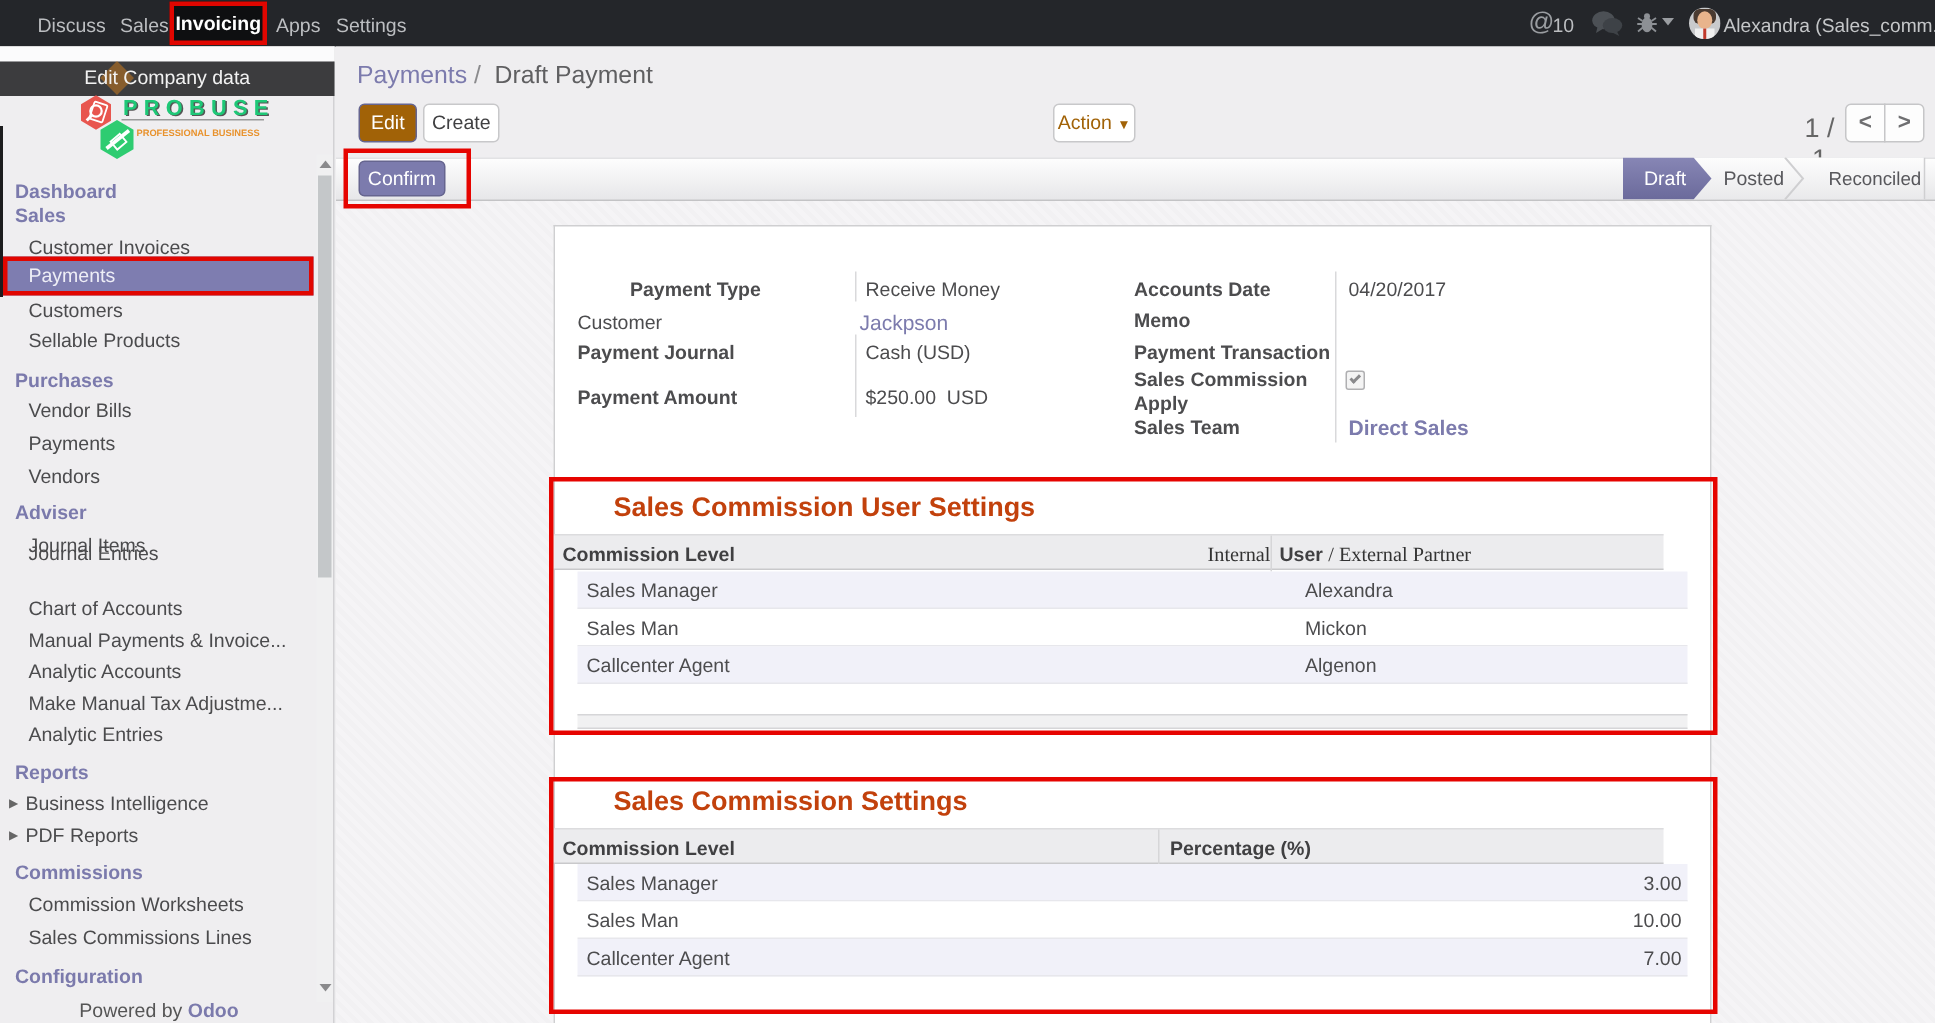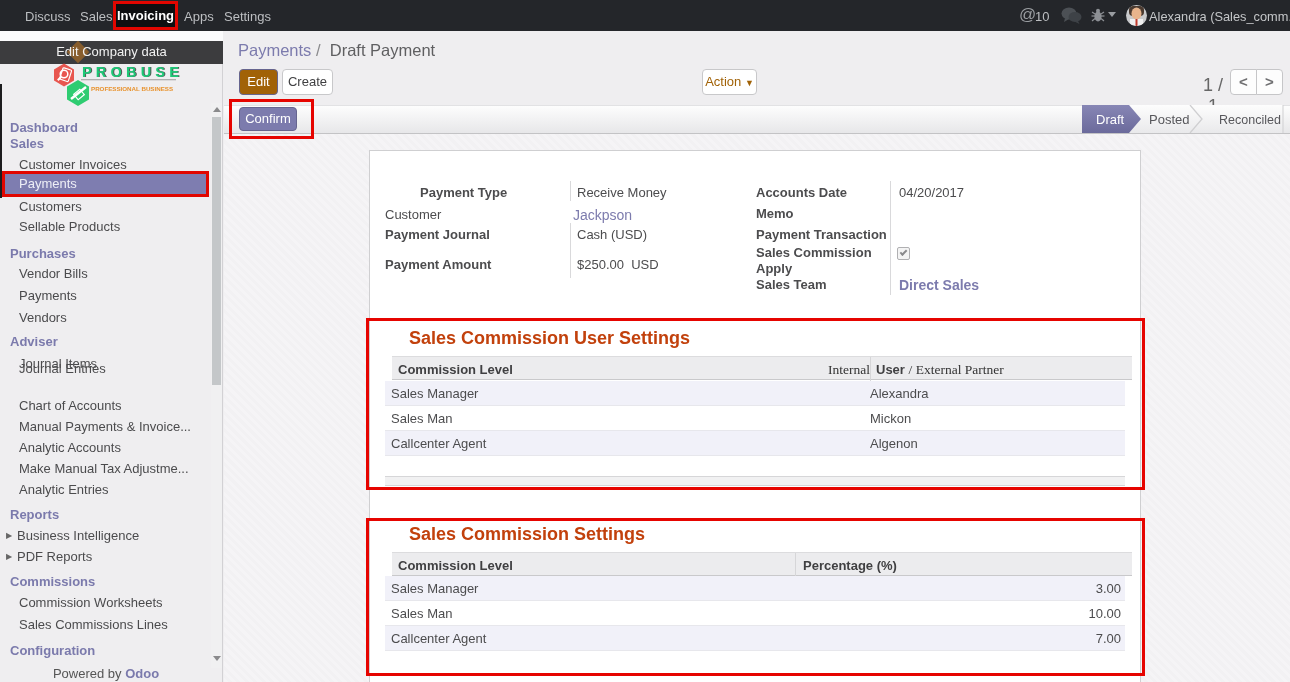--- a/index.html
+++ b/index.html
@@ -39,21 +39,21 @@
 #content { left:224px; top:134px; width:1066px; height:548px; background:repeating-linear-gradient(45deg, #f5f4f6 0 3px, #f2f1f3 3px 6px); }
 #sheet { left:369px; top:150px; width:772px; height:540px; background:#fff; border:1px solid #cfcfd1; border-bottom:none; }
 .flabel { position:absolute; font-size:13px; font-weight:bold; color:#4c4c4e; }
 .flabel-n { position:absolute; font-size:13px; color:#4c4c4e; }
 .fval { position:absolute; font-size:13px; color:#4c4c4e; }
 .flink { position:absolute; font-size:14px; color:#7c7bad; }
 .vsep { position:absolute; width:1px; background:#d9d9db; }
 #chk { left:897px; top:247px; width:13px; height:13px; background:#f4f4f4; border:1px solid #b0b0b2; border-radius:2px; }
 #chk span { position:absolute; left:2px; top:2px; width:7px; height:4px; border-left:2px solid #8a8a8c; border-bottom:2px solid #8a8a8c; transform:rotate(-45deg); }
 .sect-title { position:absolute; left:385px; font-size:18px; font-weight:bold; color:#c2410c;margin-left:24px; }
-.th-row { position:absolute; left:392px; width:740px; height:24px; background:#ececee; border-top:1px solid #dcdcde; border-bottom:1px solid #c9c9cb;padding-left:42px; }
+.th-row { position:absolute; left:369px; width:740px; height:24px; background:#ececee; border-top:1px solid #dcdcde; border-bottom:1px solid #c9c9cb;padding-left:42px; }
 .t-row { position:absolute; left:385px; width:740px; height:25px; border-bottom:1px solid #e7e7ec; font-size:13px; color:#4c4c4e; }
 .lav { background:#f1f1f9; }
 .wht { background:#ffffff; }
 .cell1 { position:absolute; left:6px; top:5px; }
 .th-txt { position:absolute; top:5px; font-size:13px; font-weight:bold; color:#404042; }
 .colsep { position:absolute; top:0; width:1px; height:24px; background:#d6d6d8; }
 .grayband { position:absolute; left:385px; width:740px; height:10px; background:#f1f1f2; border-top:1px solid #d6d6d8; border-bottom:1px solid #d6d6d8; }
 .redbox { position:absolute; border:3px solid #e60400; }
 </style>
 </head>

